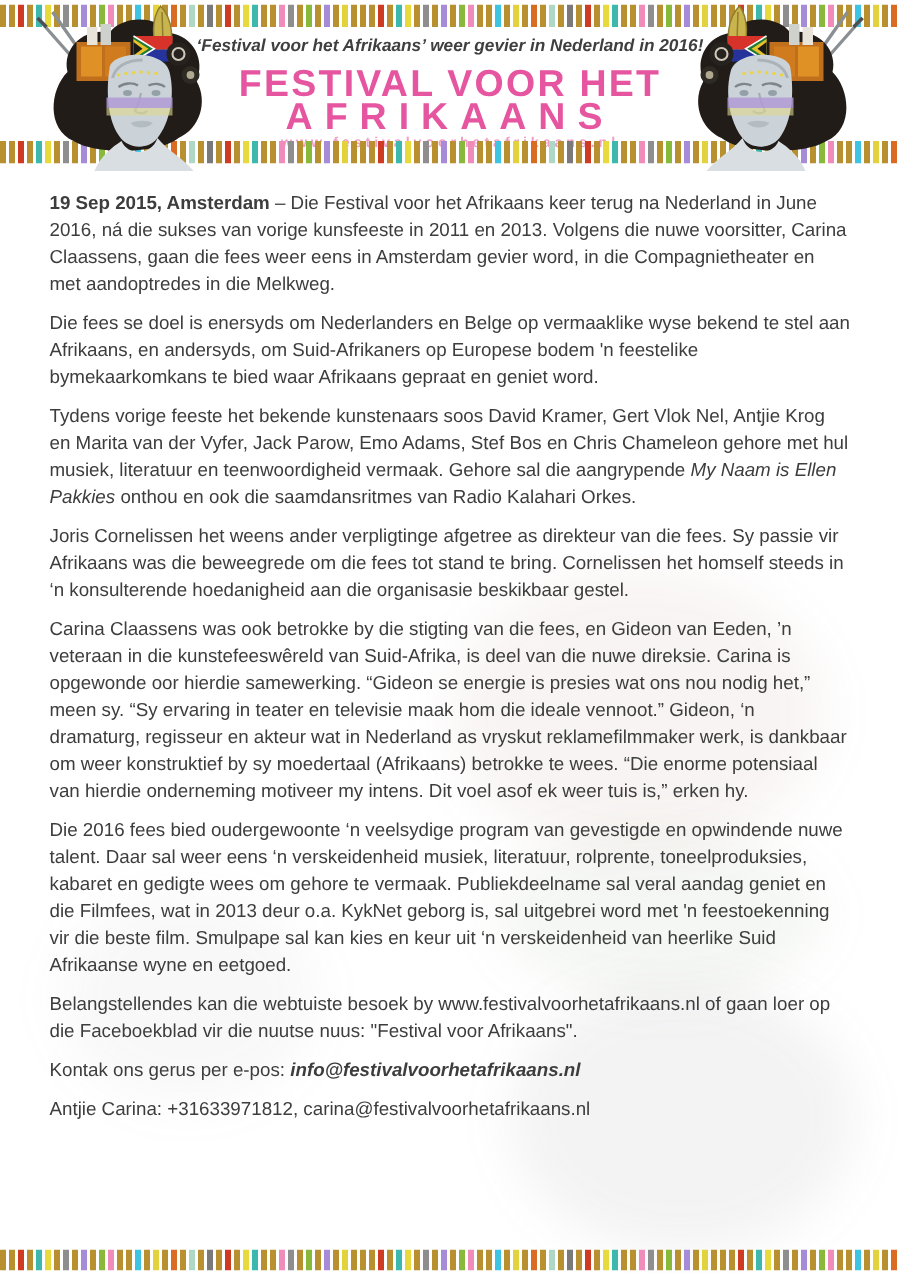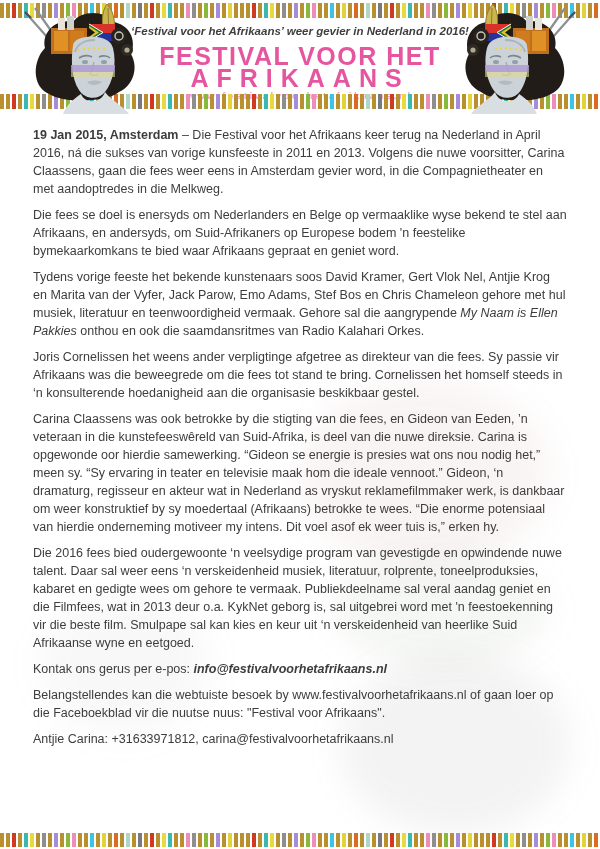--- a/index.html
+++ b/index.html
@@ -356,28 +356,28 @@
     <div class="header-center">
       <div class="tagline">‘Festival voor het Afrikaans’ weer gevier in Nederland in 2016!</div>
       <div class="logo-line1">FESTIVAL VOOR HET</div>
       <div class="logo-line2">AFRIKAANS</div>
       <div class="logo-url">www.festivalvoorhetafrikaans.nl</div>
     </div>
   </div>
 
   <div class="content">
     <div>
-        <p class="para"><span class="b">19 Jan 2015, Amsterdam</span><span> – Die Festival voor het Afrikaans keer terug na Nederland in April 2016, ná die sukses van vorige kunsfeeste in 2011 en 2013. Volgens die nuwe voorsitter, Carina Claassens, gaan die fees weer eens in Amsterdam gevier word, in die Compagnietheater en met aandoptredes in die Melkweg.</span></p>
+        <p class="para"><span class="b">19 Sep 2015, Amsterdam</span><span> – Die Festival voor het Afrikaans keer terug na Nederland in June 2016, ná die sukses van vorige kunsfeeste in 2011 en 2013. Volgens die nuwe voorsitter, Carina Claassens, gaan die fees weer eens in Amsterdam gevier word, in die Compagnietheater en met aandoptredes in die Melkweg.</span></p>
         <p class="para"><span>Die fees se doel is enersyds om Nederlanders en Belge op vermaaklike wyse bekend te stel aan Afrikaans, en andersyds, om Suid-Afrikaners op Europese bodem 'n feestelike bymekaarkomkans te bied waar Afrikaans gepraat en geniet word.</span></p>
         <p class="para"><span>Tydens vorige feeste het bekende kunstenaars soos David Kramer, Gert Vlok Nel, Antjie Krog en Marita van der Vyfer, Jack Parow, Emo Adams, Stef Bos en Chris Chameleon gehore met hul musiek, literatuur en teenwoordigheid vermaak. Gehore sal die aangrypende </span><span class="i">My Naam is Ellen Pakkies</span><span> onthou en ook die saamdansritmes van Radio Kalahari Orkes.</span></p>
         <p class="para"><span>Joris Cornelissen het weens ander verpligtinge afgetree as direkteur van die fees. Sy passie vir Afrikaans was die beweegrede om die fees tot stand te bring. Cornelissen het homself steeds in ‘n konsulterende hoedanigheid aan die organisasie beskikbaar gestel.</span></p>
         <p class="para"><span>Carina Claassens was ook betrokke by die stigting van die fees, en Gideon van Eeden, ’n veteraan in die kunstefeeswêreld van Suid-Afrika, is deel van die nuwe direksie. Carina is opgewonde oor hierdie samewerking. “Gideon se energie is presies wat ons nou nodig het,” meen sy. “Sy ervaring in teater en televisie maak hom die ideale vennoot.” Gideon, ‘n dramaturg, regisseur en akteur wat in Nederland as vryskut reklamefilmmaker werk, is dankbaar om weer konstruktief by sy moedertaal (Afrikaans) betrokke te wees. “Die enorme potensiaal van hierdie onderneming motiveer my intens. Dit voel asof ek weer tuis is,” erken hy.</span></p>
         <p class="para"><span>Die 2016 fees bied oudergewoonte ‘n veelsydige program van gevestigde en opwindende nuwe talent. Daar sal weer eens ‘n verskeidenheid musiek, literatuur, rolprente, toneelproduksies, kabaret en gedigte wees om gehore te vermaak. Publiekdeelname sal veral aandag geniet en die Filmfees, wat in 2013 deur o.a. KykNet geborg is, sal uitgebrei word met 'n feestoekenning vir die beste film. Smulpape sal kan kies en keur uit ‘n verskeidenheid van heerlike Suid Afrikaanse wyne en eetgoed.</span></p>
+        <p class="para"><span>Belangstellendes kan die webtuiste besoek by </span><span>www.festivalvoorhetafrikaans.nl</span><span> of gaan loer op die Faceboekblad vir die nuutse nuus: "Festival voor Afrikaans".</span></p>
         <p class="para"><span>Kontak ons gerus per e-pos: </span><span class="b i">info@festivalvoorhetafrikaans.nl</span></p>
-        <p class="para"><span>Belangstellendes kan die webtuiste besoek by </span><span>www.festivalvoorhetafrikaans.nl</span><span> of gaan loer op die Faceboekblad vir die nuutse nuus: "Festival voor Afrikaans".</span></p>
       </div>
     <div>
         <p class="sig-line"><span>Antjie Carina: +31633971812, </span><span>carina@festivalvoorhetafrikaans.nl</span></p>
       </div>
   </div>
 
   <div class="stripes stripe-bottom">
       <span style="background: rgb(185, 144, 47);"></span>
       <span style="background: rgb(185, 144, 47);"></span>
       <span style="background: rgb(207, 58, 35);"></span>

